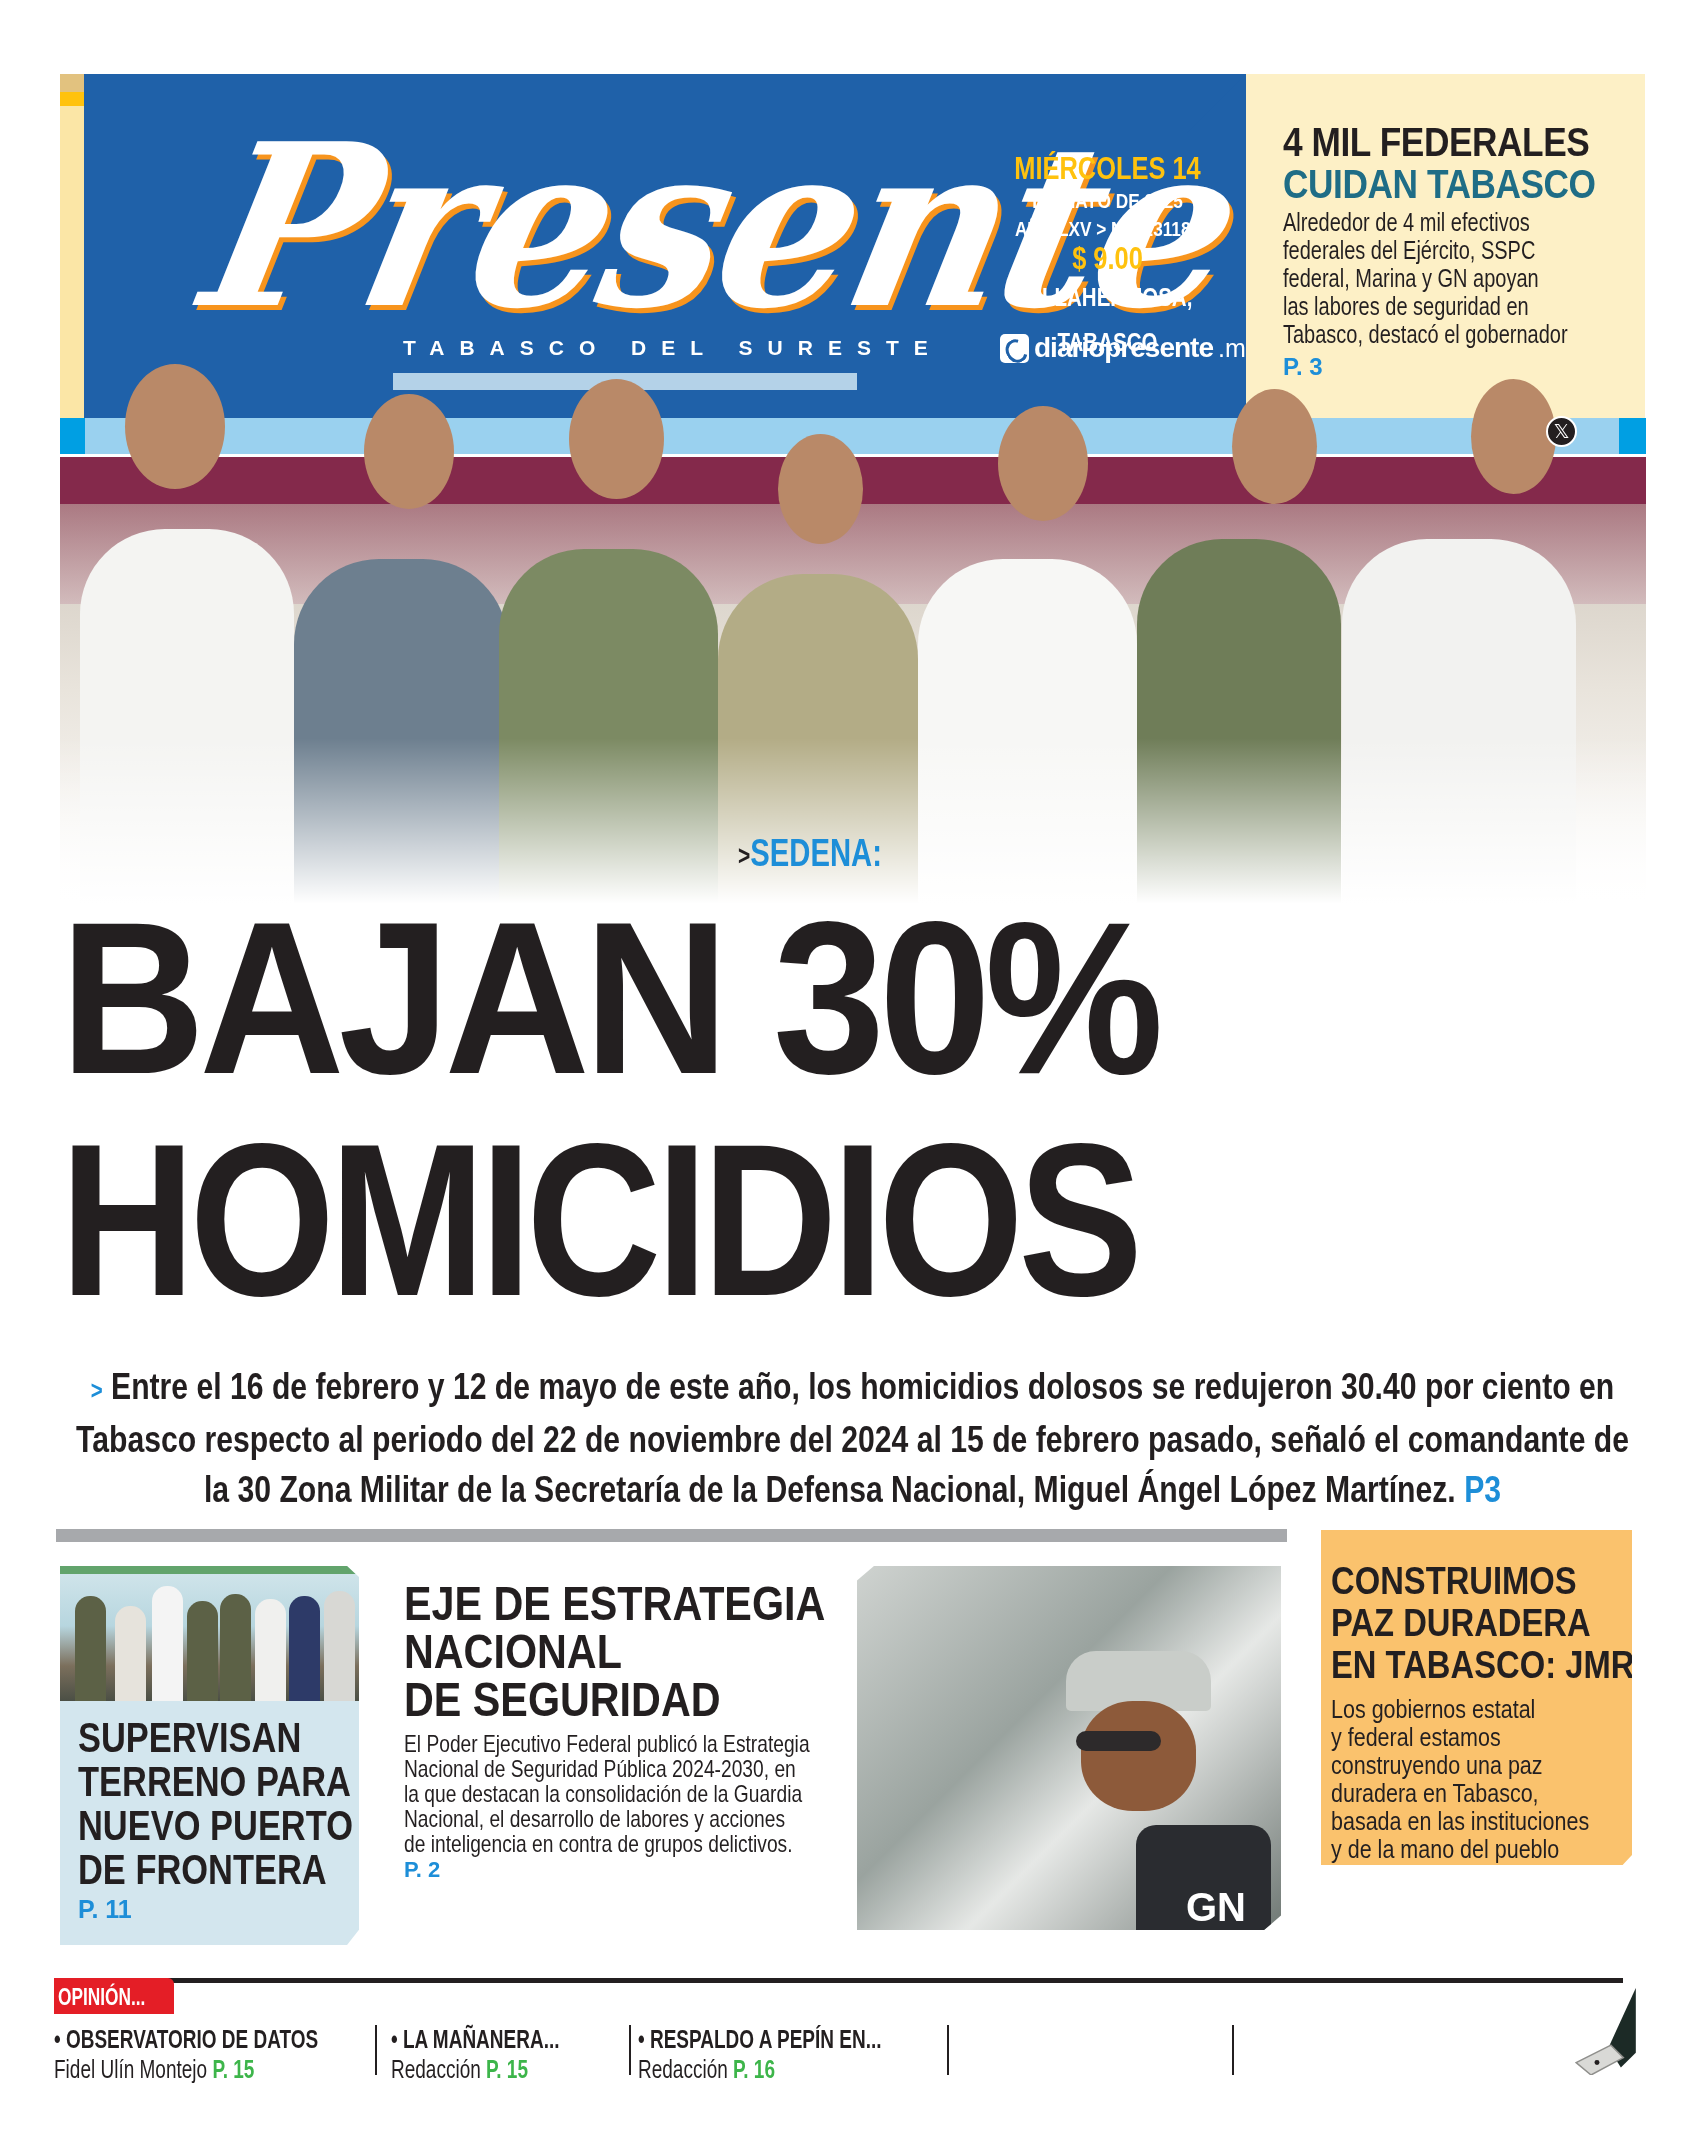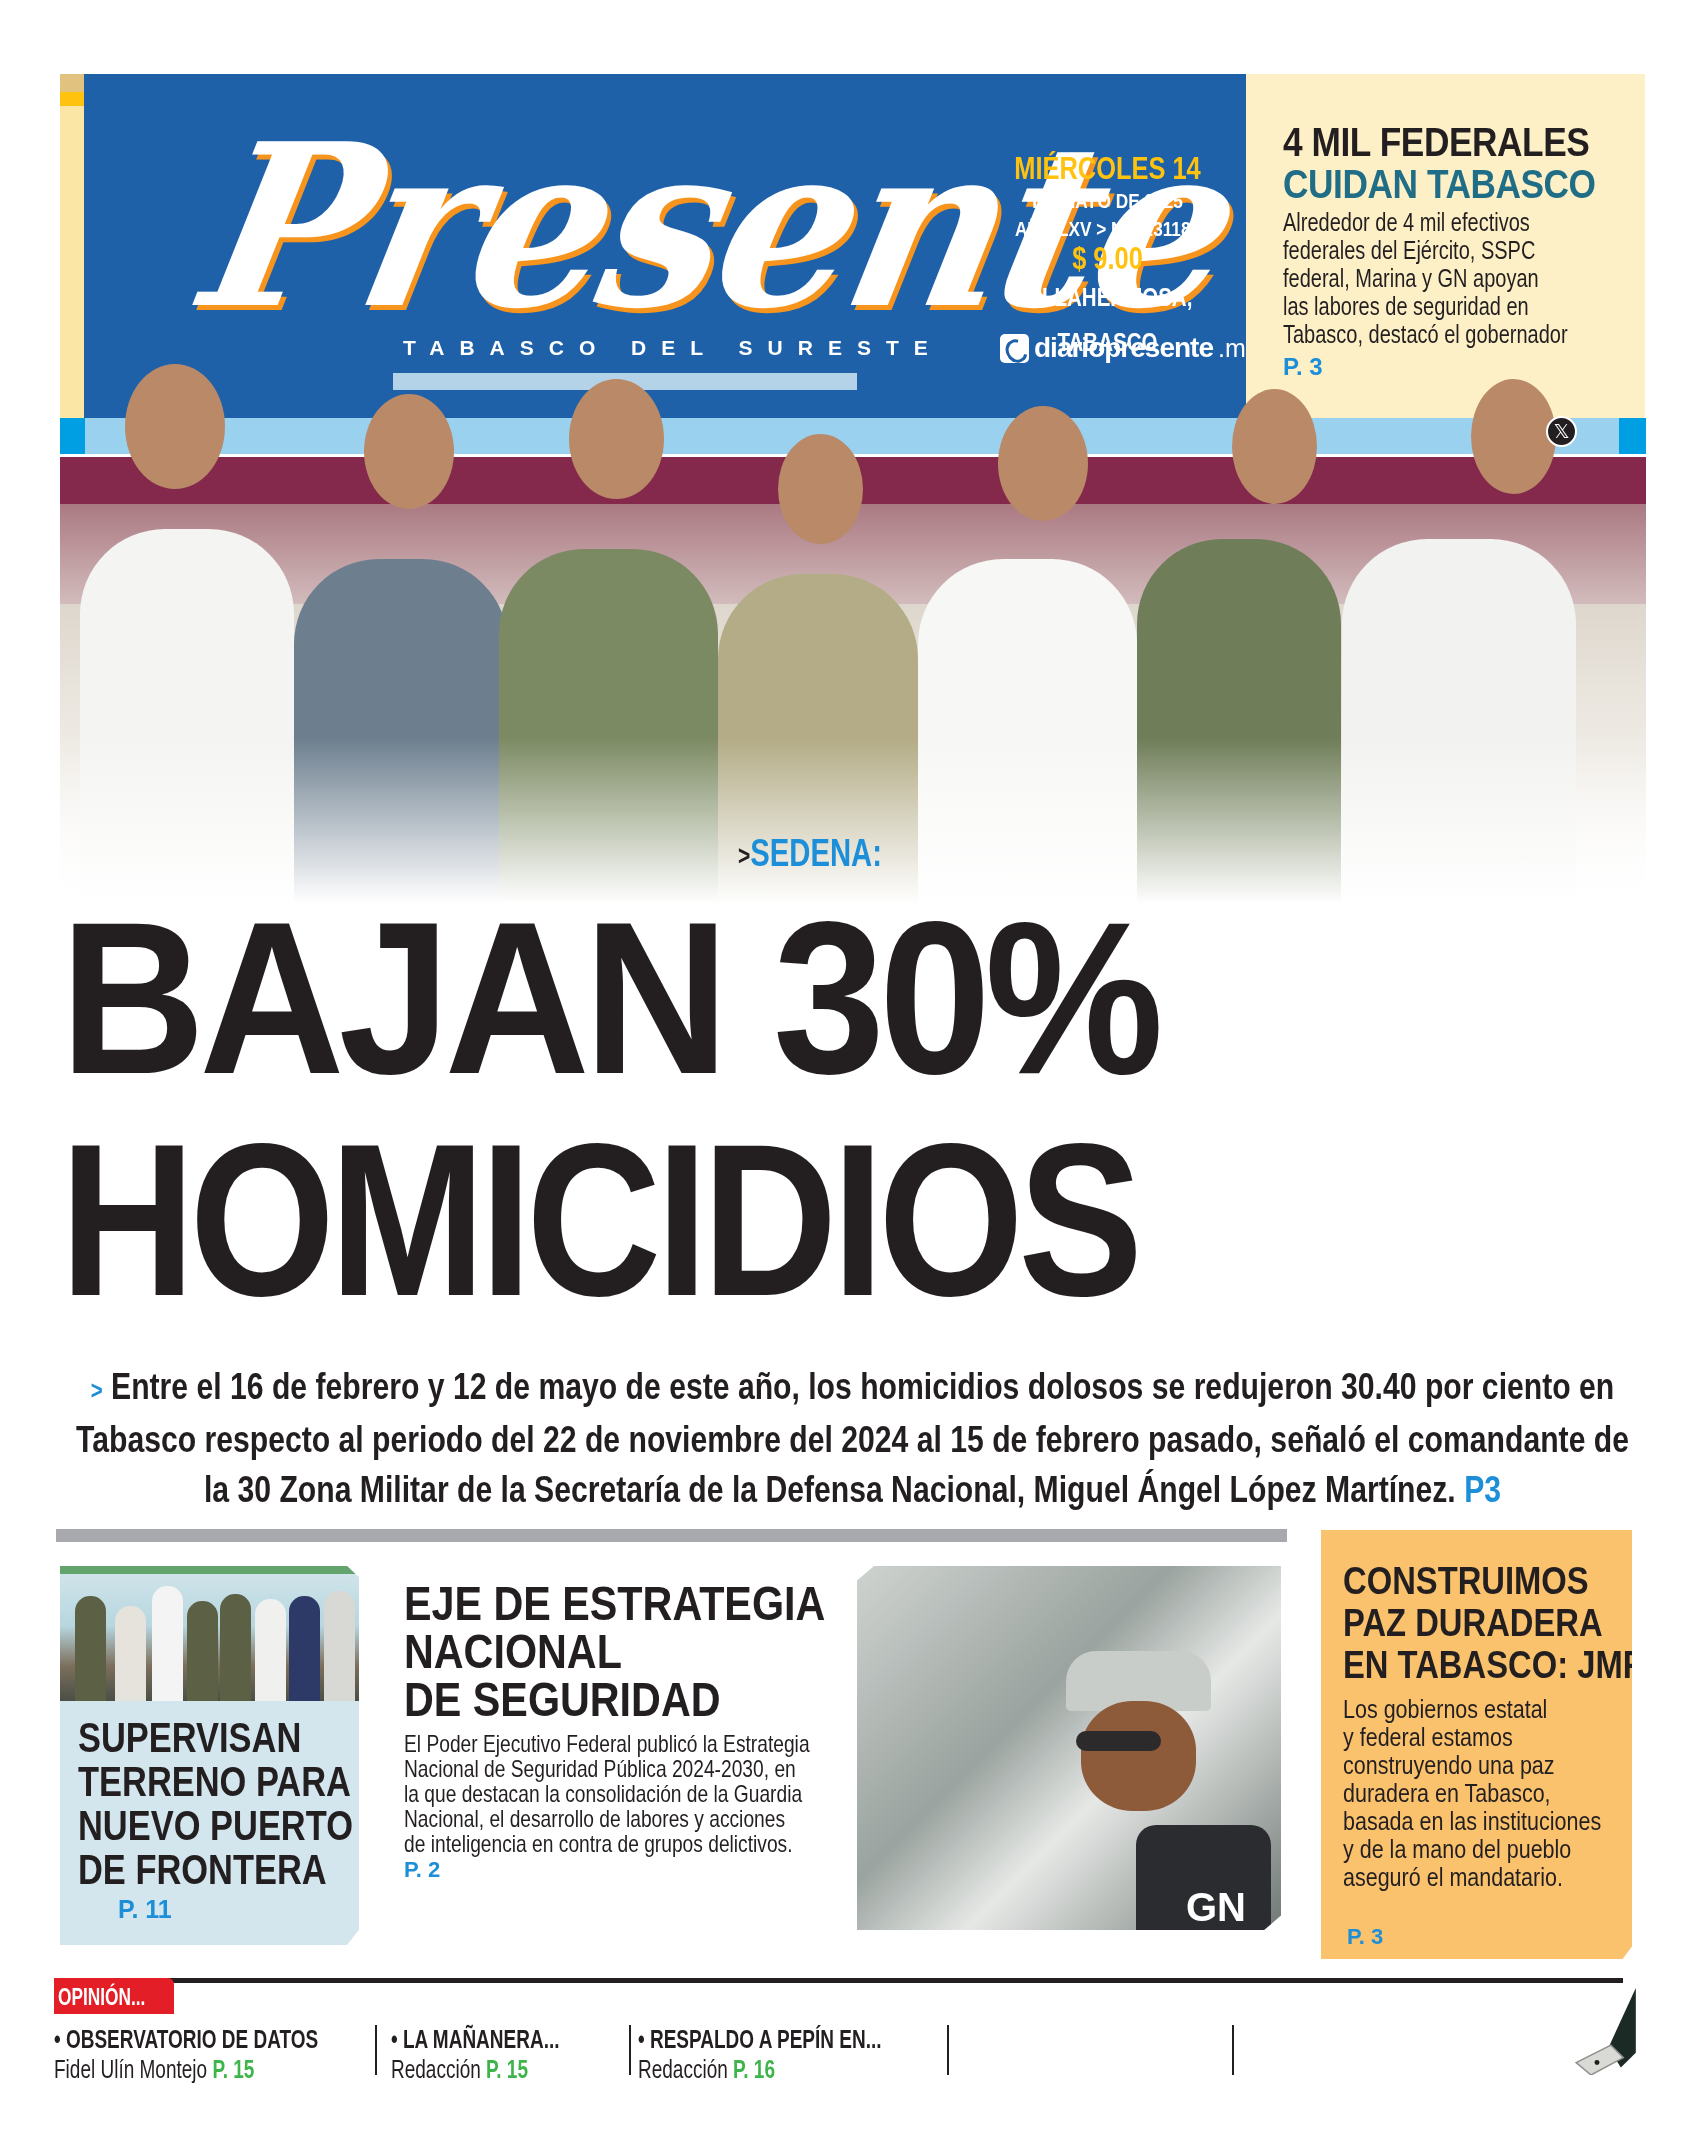--- a/index.html
+++ b/index.html
@@ -81,43 +81,43 @@
   .rule-gray { position: absolute; left: 56px; top: 1529px; width: 1231px; height: 13px; background: #a7a9ac; }
 
   
   .story-left { position: absolute; left: 60px; top: 1566px; width: 299px; height: 379px; background: #d3e6ee;
     clip-path: polygon(0 0, 96% 0, 100% 3%, 100% 96%, 96% 100%, 0 100%); }
   .story-left .photo { position: absolute; left: 0; top: 0; width: 299px; height: 135px;
     background: linear-gradient(180deg, #62a46c 0, #62a46c 8px, #cfe4ea 8px, #b7d6df 60px, #7b6f5c 100px, #4b4f45 135px); }
   .story-left .photo .fig { position: absolute; bottom: 0; width: 31px; border-radius: 15px 15px 0 0; }
   .story-left h3 { position: absolute; left: 18px; top: 150px; font-weight: bold; font-size: 42px; line-height: 44px; color: #231f20;
     transform: scaleX(0.82); transform-origin: left; white-space: nowrap; }
-  .story-left .page-ref { position: absolute; left: 18px; top: 329px; font-size: 25px; margin-left: 40px; }
+  .story-left .page-ref { position: absolute; left: 18px; top: 329px; font-size: 25px; }
 
   .story-mid { position: absolute; left: 404px; top: 1566px; width: 449px; }
   .label-tag { display: inline-block; background: #1f6d86; color: #ffffff; font-size: 35px; line-height: 38px; padding: 0 15px 0 20px;
     clip-path: polygon(4% 0, 100% 0, 100% 70%, 96% 100%, 0 100%, 0 30%); }
   .label-tag span { display: inline-block; transform: scaleX(0.78); transform-origin: left; white-space: nowrap; }
   .story-mid h3 { font-weight: bold; font-size: 48px; line-height: 48px; color: #231f20; margin-top: 14px;
     transform: scaleX(0.86); transform-origin: left; white-space: nowrap; }
   .story-mid p { font-size: 24px; line-height: 25px; color: #231f20; margin-top: 7px; transform: scaleX(0.80); transform-origin: left;
     width: 549px; white-space: nowrap; }
   .story-mid .page-ref { display: block; font-size: 22px; margin-top: 1px; }
 
   .story-photo { position: absolute; left: 857px; top: 1566px; width: 424px; height: 364px;
     background: linear-gradient(135deg, #cfd3d0 0%, #9aa39f 40%, #e6e8e6 60%, #6f7874 100%);
     clip-path: polygon(4% 0, 100% 0, 100% 96%, 96% 100%, 0 100%, 0 4%); overflow: hidden; }
   .story-photo .cap { position: absolute; left: 209px; top: 85px; width: 145px; height: 60px; background: #c9cdc9; border-radius: 30px 30px 5px 5px; }
   .story-photo .face { position: absolute; left: 224px; top: 135px; width: 115px; height: 110px; background: #8d5a3a; border-radius: 45%; }
   .story-photo .glasses { position: absolute; left: 219px; top: 165px; width: 85px; height: 20px; background: #2d2a2b; border-radius: 10px; }
   .story-photo .vest { position: absolute; left: 279px; top: 259px; width: 135px; height: 110px; background: #2a2c30; border-radius: 20px 20px 0 0; }
   .story-photo .gn { position: absolute; left: 329px; top: 319px; color: #ffffff; font-weight: bold; font-size: 40px; }
 
-  .story-right { position: absolute; left: 1321px; top: 1530px; width: 311px; height: 429px; background: #fac26d;
-    clip-path: polygon(0 0, 100% 0, 100% 97%, 97% 100%, 0 100%); padding: 30px 0 0 22px; }
+  .story-right { position: absolute; left: 1321px; top: 1530px; width: 311px; height: 335px; background: #fac26d;
+    clip-path: polygon(0 0, 100% 0, 100% 97%, 97% 100%, 0 100%); padding: 30px 0 0 10px; }
   .story-right h3 { font-weight: bold; font-size: 39px; line-height: 42px; color: #231f20; transform: scaleX(0.84); transform-origin: left; white-space: nowrap; }
   .story-right p { font-size: 25px; line-height: 28px; color: #231f20; margin-top: 9px; transform: scaleX(0.86); transform-origin: left; white-space: nowrap; }
   .story-right .page-ref { position: absolute; left: 26px; top: 394px; font-size: 22px; }
 
   
   .opinion-rule { position: absolute; left: 87px; top: 1978px; width: 1536px; height: 5px; background: #231f20; }
   .opinion-tag { position: absolute; left: 54px; top: 1978px; height: 36px; width: 120px; background: #e41e26; border-radius: 0 6px 0 0;
     color: #ffffff; font-weight: bold; font-size: 24px; line-height: 37px; padding-left: 4px; }
   .opinion-tag span { display: inline-block; transform: scaleX(0.72); transform-origin: left; white-space: nowrap; }
   .columns { position: absolute; left: 54px; top: 2025px; width: 1496px; height: 60px; }

